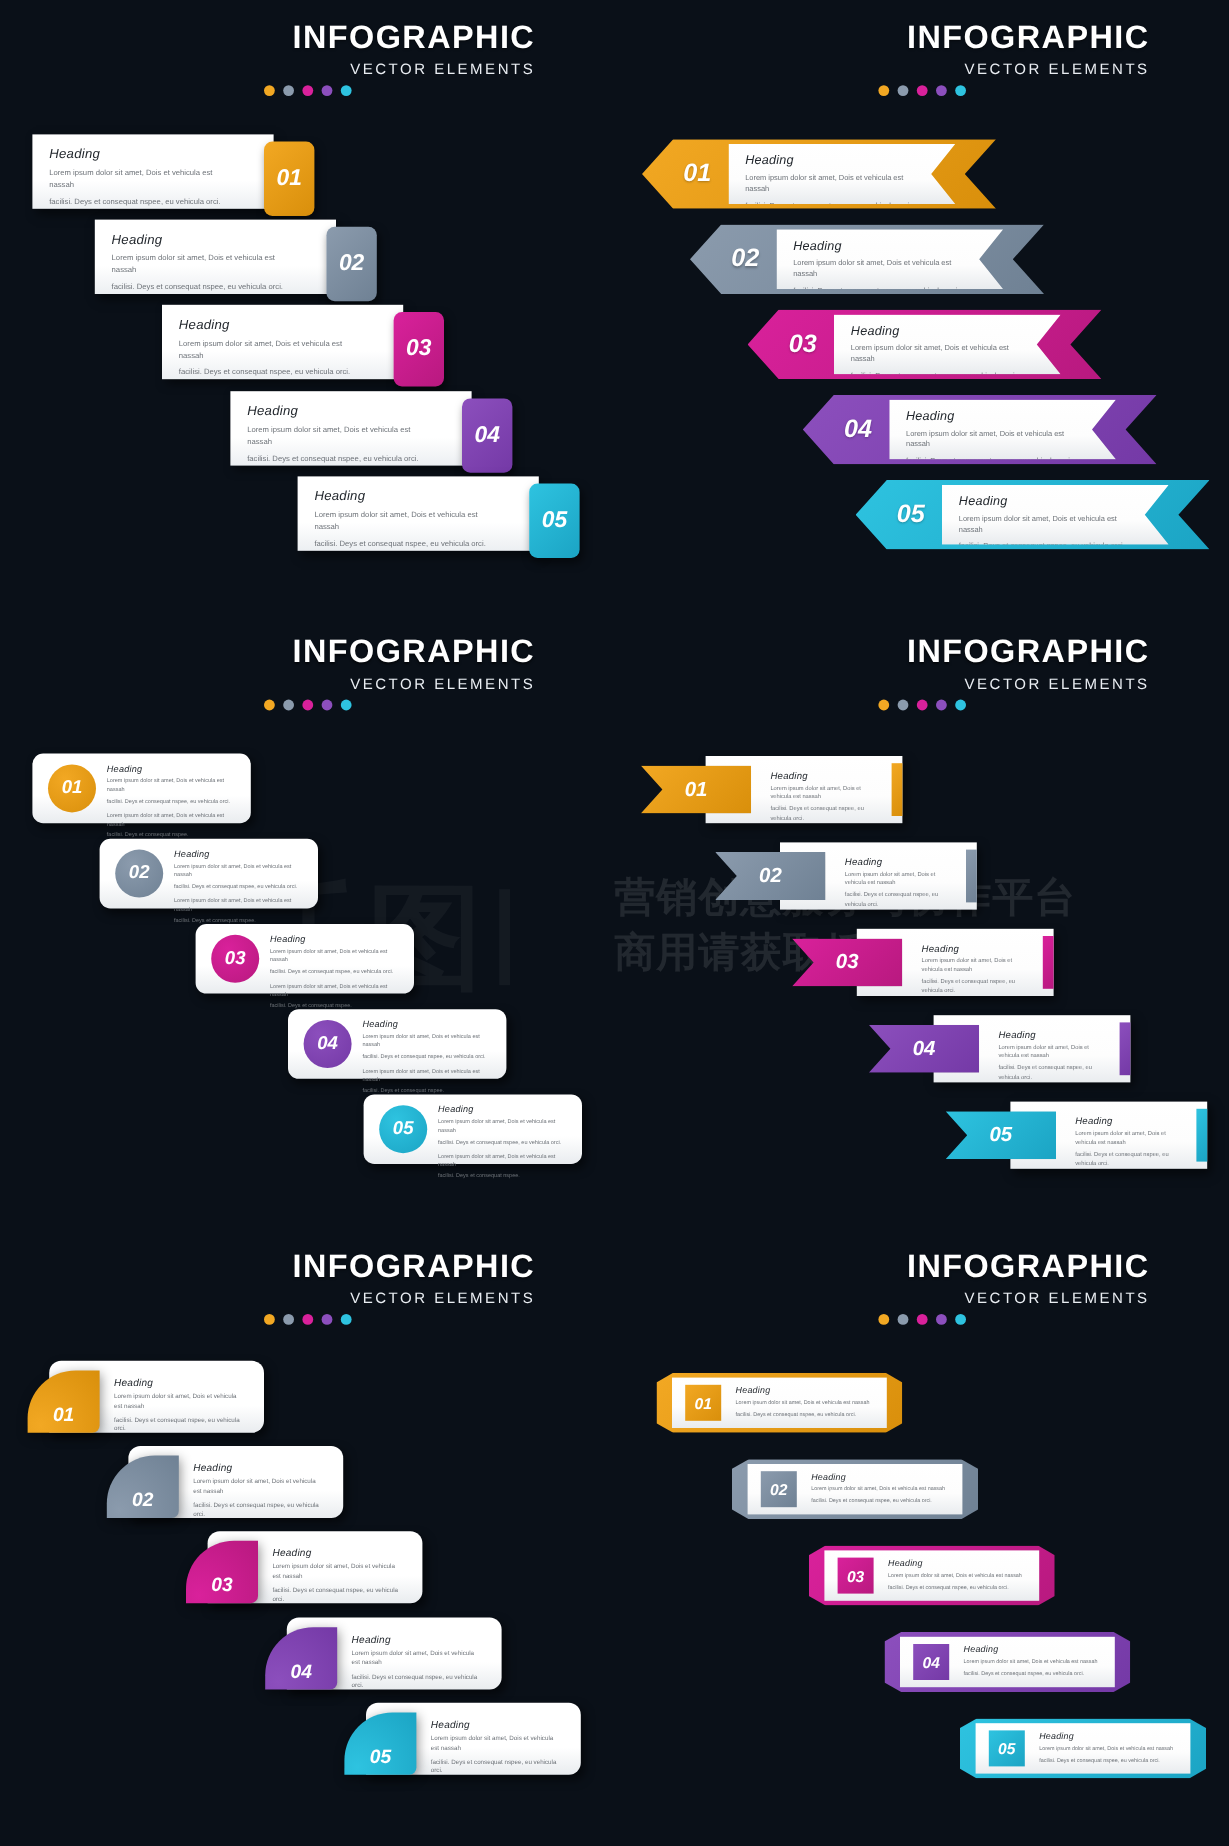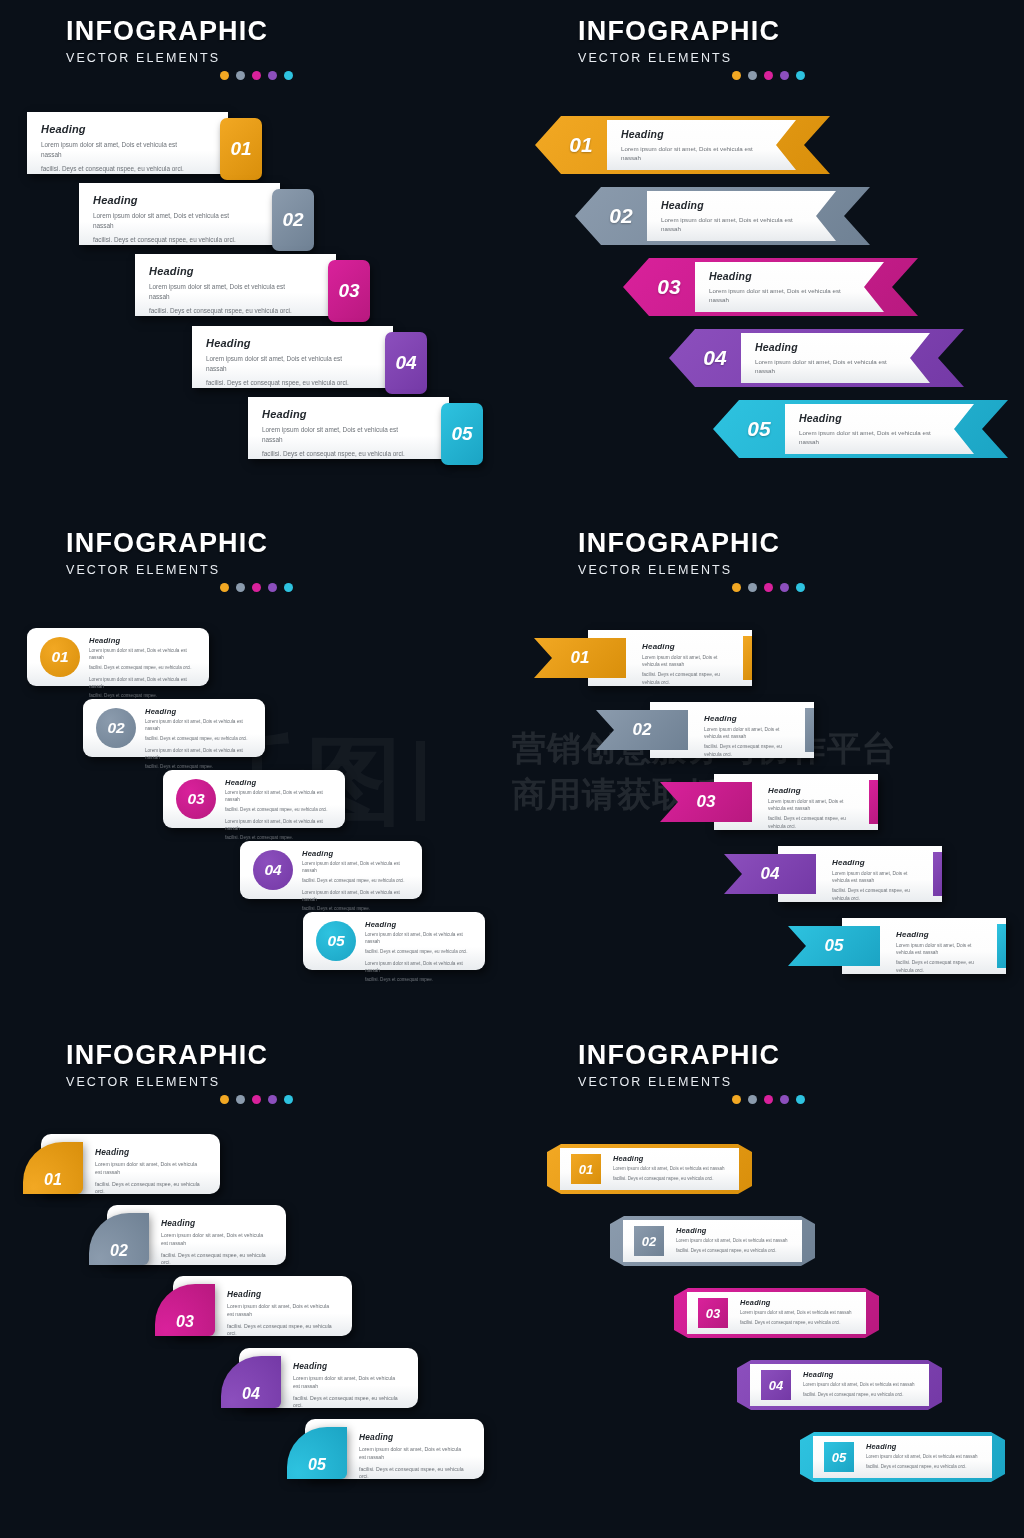--- a/index.html
+++ b/index.html
@@ -6,35 +6,35 @@
   body{
     width:1024px;height:1538px;
     background:#0a1018;
     font-family:"Liberation Sans", sans-serif;
     overflow:hidden;position:relative;
   }
   .board{position:absolute;inset:0;}
 
   
   .panel{position:absolute;}
-  .ttl-wrap{position:absolute;text-align:left;width:380px;}
+  .ttl-wrap{position:absolute;text-align:right;width:380px;}
   .ttl{
     font-size:27px;font-weight:bold;color:#ffffff;letter-spacing:1.2px;
     line-height:1;margin:0;text-shadow:0 1px 2px rgba(0,0,0,.6);
   }
   .sub{
     font-size:12.5px;color:#e9edf2;letter-spacing:2.1px;margin-top:6px;
     font-weight:normal;
   }
   .dots{margin-top:6px;display:flex;gap:7px;justify-content:center;}
   .dot{width:9px;height:9px;border-radius:50%;}
 
   
   .h-ttl{
-    font-style:italic;font-weight:bold;color:#23282e;
+    font-style:italic;font-weight:normal;color:#23282e;
     letter-spacing:.2px;
   }
   .h-body{
     color:#6d7278;line-height:1.5;
   }
 
   
   .p1 .row{position:absolute;height:62px;}
   .p1 .card{
     position:absolute;left:0;top:0;right:34px;height:62px;

